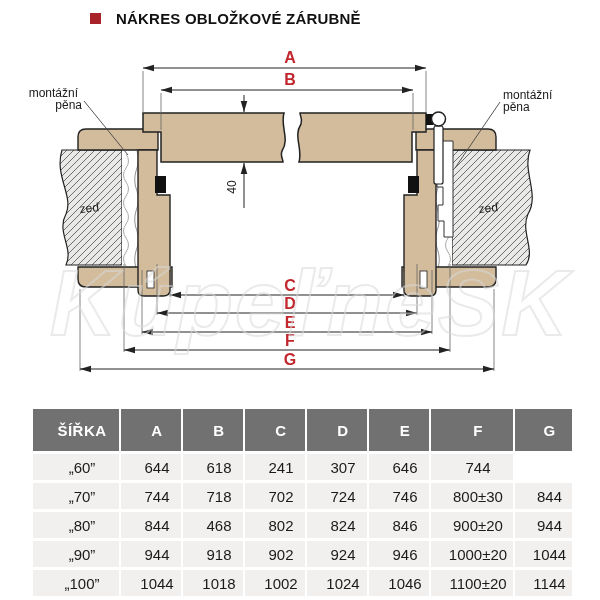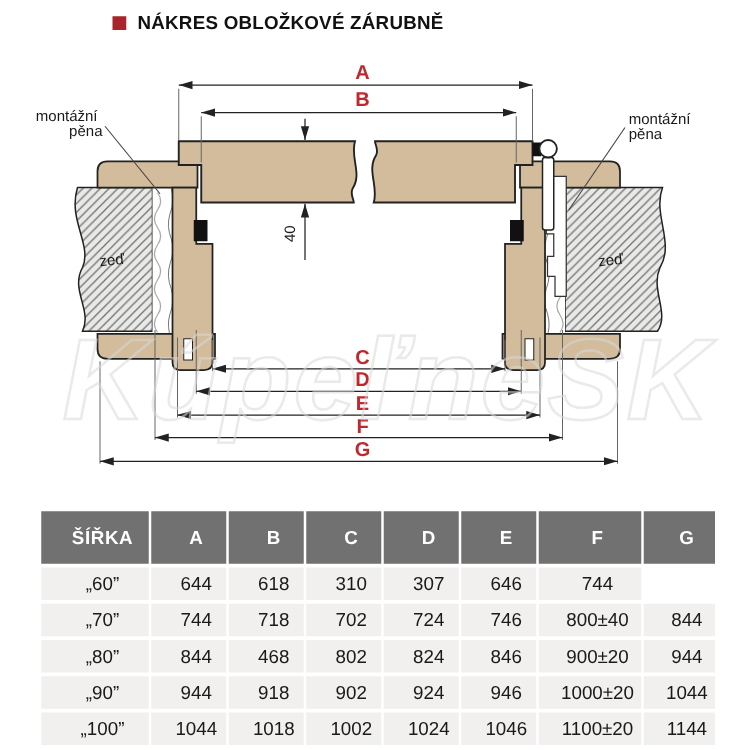--- a/index.html
+++ b/index.html
@@ -1,20 +1,20 @@
 <!DOCTYPE html>
 <html><head>
 <meta charset="utf-8">
 <style>
   html,body{margin:0;padding:0;}
   body{
     width:600px;height:600px;position:relative;background:#fff;overflow:hidden;
     font-family:"Liberation Sans", sans-serif;
   }
-  .title-bar{position:absolute;top:10px;left:90px;display:flex;align-items:center;gap:9px;}
+  .title-bar{position:absolute;top:10px;left:90px;display:flex;align-items:center;gap:15px;}
   .title-bullet{width:11px;height:11px;background:#a8232a;flex:0 0 auto;}
   .title-text{font-size:15px;font-weight:bold;color:#111;letter-spacing:.2px;white-space:nowrap;}
   svg.diagram{position:absolute;top:0;left:0;}
   svg text{font-family:"Liberation Sans", sans-serif;}
   .dimlabel{font-size:16px;font-weight:bold;fill:#c1272d;}
   .smalllabel{font-size:12px;fill:#1a1a1a;}
   .watermark{font-size:92px;font-style:italic;font-weight:bold;fill:none;stroke:#d9d9d9;stroke-width:2px;opacity:.55;letter-spacing:2px;}
 
   .size-table{position:absolute;left:33px;top:409px;width:535px;}
   .trow{display:grid;grid-template-columns:86px 60px 60px 60px 60px 60px 82px 57px;column-gap:2px;margin-bottom:2px;}
@@ -167,33 +167,33 @@
     <div class="cell">D</div>
     <div class="cell">E</div>
     <div class="cell">F</div>
     <div class="cell">G</div>
   </div>
   <div>
       <div class="trow">
         <div class="cell">„60”</div>
         <div class="cell">644</div>
         <div class="cell">618</div>
-        <div class="cell">310</div>
+        <div class="cell">241</div>
         <div class="cell">307</div>
         <div class="cell">646</div>
         <div class="cell">744</div>
       </div>
       <div class="trow">
         <div class="cell">„70”</div>
         <div class="cell">744</div>
         <div class="cell">718</div>
         <div class="cell">702</div>
         <div class="cell">724</div>
         <div class="cell">746</div>
-        <div class="cell">800±40</div>
+        <div class="cell">800±30</div>
         <div class="cell">844</div>
       </div>
       <div class="trow">
         <div class="cell">„80”</div>
         <div class="cell">844</div>
         <div class="cell">468</div>
         <div class="cell">802</div>
         <div class="cell">824</div>
         <div class="cell">846</div>
         <div class="cell">900±20</div>

